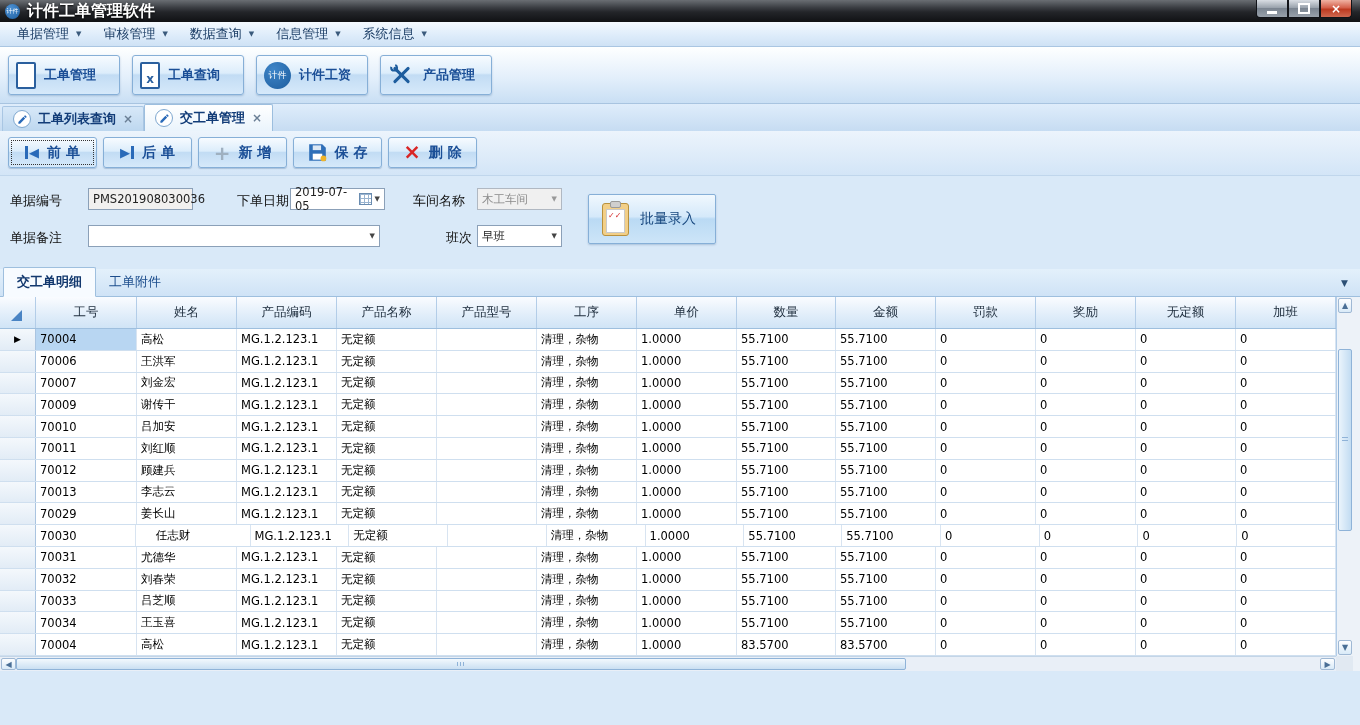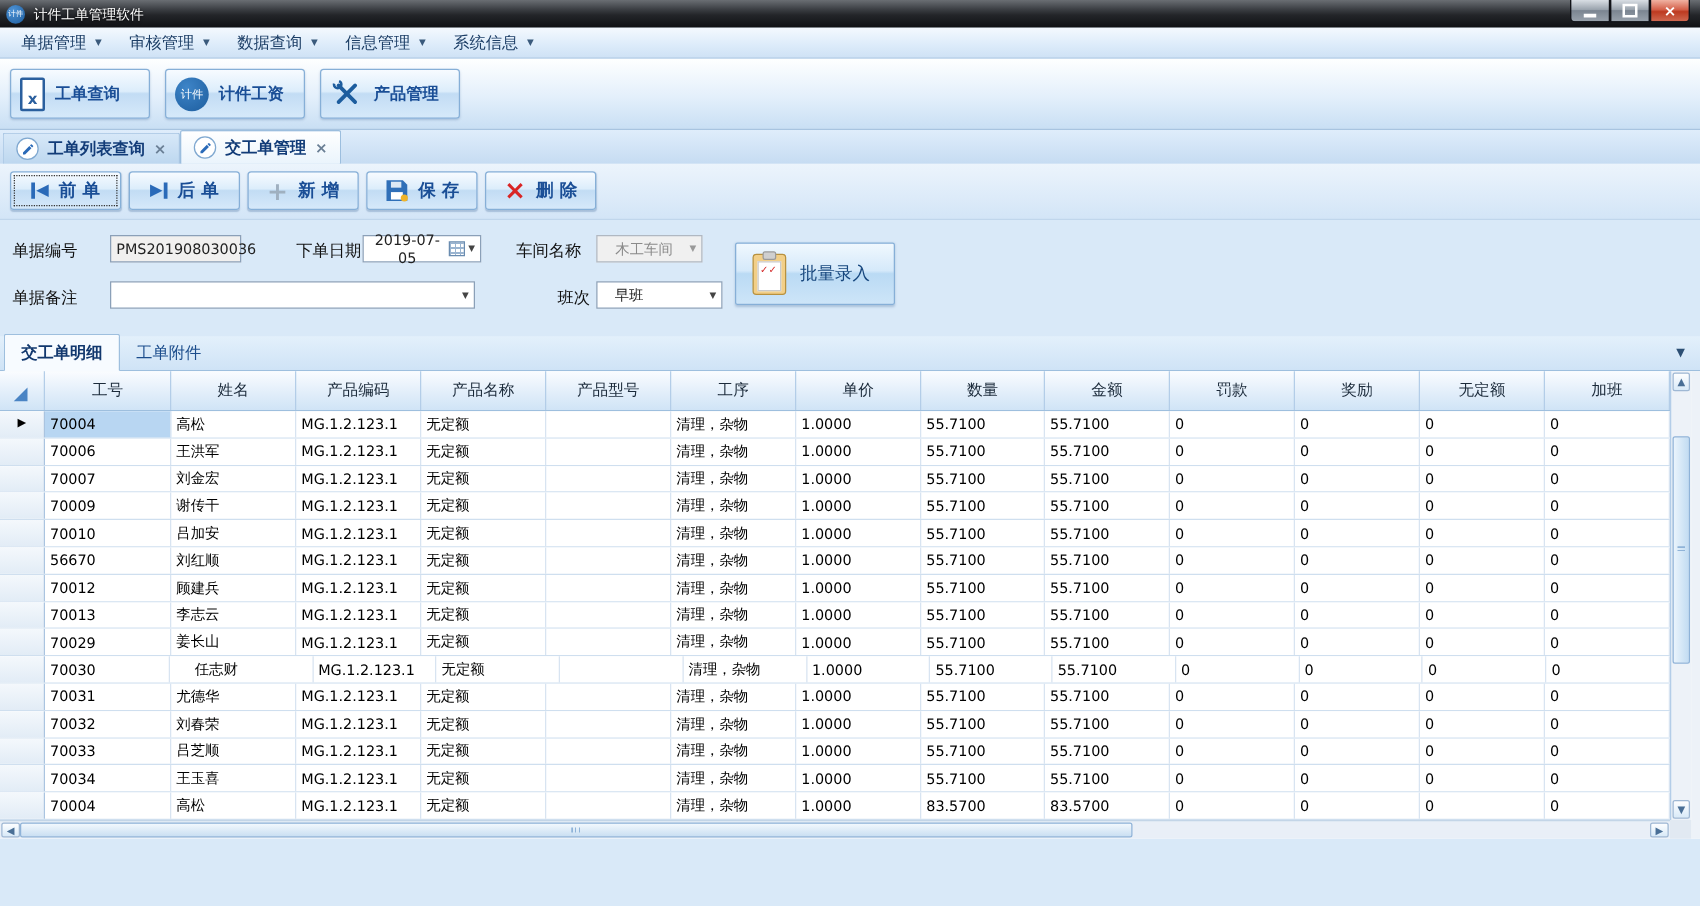--- a/index.html
+++ b/index.html
@@ -2,21 +2,21 @@
 <html><head>
 <meta charset="utf-8">
 <style>
   html,body{margin:0;padding:0;}
   body{width:1360px;height:725px;overflow:hidden;font-family:"DejaVu Sans","Liberation Sans",sans-serif;background:#d9e9f8;}
   .window{position:relative;width:1360px;height:725px;background:#d9e9f8;}
 
   
   .titlebar{height:22px;background:linear-gradient(#6a6e73,#3a3d42 35%,#232529 55%,#101114);display:flex;align-items:center;position:relative;}
   .app-icon{width:15px;height:15px;margin-left:5px;border-radius:50%;background:radial-gradient(circle at 35% 30%,#4e93d6,#1d5d9e);color:#fff;font-size:6px;display:flex;align-items:center;justify-content:center;flex:0 0 auto;}
-  .title-text{color:#fff;font-size:11px;margin-left:7px;text-shadow:0 1px 2px #000;}
+  .title-text{color:#fff;font-size:16px;margin-left:7px;text-shadow:0 1px 2px #000;font-weight:bold;}
   .win-controls{position:absolute;right:8px;top:0;display:flex;}
   .win-btn{width:32px;height:18px;box-sizing:border-box;border:1px solid #111318;border-top:none;background:linear-gradient(#d9dee4,#9aa3ad 45%,#7b8591 50%,#98a1ab);display:flex;align-items:center;justify-content:center;color:#fff;font-size:11px;line-height:1;}
   .win-btn.first{border-radius:0 0 0 4px;}
   .win-btn.close{border-radius:0 0 4px 0;background:linear-gradient(#f0b2a2,#d4604a 45%,#bd3a20 55%,#cf6850);font-weight:bold;font-size:12px;}
   .min-glyph{display:block;width:10px;height:3px;background:#fff;margin-top:7px;}
   .restore-glyph{display:block;width:8px;height:7px;border:2px solid #fff;background:transparent;}
 
   
   .menubar{height:24px;background:linear-gradient(#f4f9fe,#dcebfa 60%,#cfe2f5);border-bottom:1px solid #aac6e2;display:flex;align-items:center;padding-left:6px;}
   .menu-item{display:flex;align-items:center;gap:7px;padding:0 11px;height:100%;color:#1c3e66;font-size:13px;cursor:default;}
@@ -45,21 +45,21 @@
   .icon-prev{color:#2a6ab8;font-size:13px;border-left:3px solid #2a6ab8;padding-left:1px;line-height:1;}
   .icon-next{color:#2a6ab8;font-size:13px;border-right:3px solid #2a6ab8;padding-right:1px;line-height:1;}
   .icon-add{color:#9fb0c0;font-size:20px;font-weight:bold;line-height:0.8;}
   .icon-del{color:#d92525;font-size:21px;font-weight:bold;line-height:0.8;}
 
   
   .formarea{height:93px;position:relative;background:#d9e9f8;font-size:13px;color:#111;}
   .flabel{position:absolute;white-space:nowrap;}
   .tbox{position:absolute;box-sizing:border-box;height:22px;background:#fff;border:1px solid #8ba0b8;font-size:11.5px;display:flex;align-items:center;padding:0 4px;color:#222;}
   .tbox.readonly{background:#f1f0ef;}
-  .tbox .grow{flex:1;text-align:center;}
+  .tbox .grow{flex:1;}
   .dd-arrow{font-size:7px;color:#444;margin-left:3px;}
   .dd-arrow.gray{color:#999;}
   .cal-icon{width:13px;height:12px;box-sizing:border-box;border:1px solid #6a8cb0;background:#fff;background-image:repeating-linear-gradient(to right,#9ab4d0 0 1px,transparent 1px 4px),repeating-linear-gradient(to bottom,#9ab4d0 0 1px,transparent 1px 4px);margin-left:2px;}
   .combo.disabled{background:#f0f0f0;color:#8a8a8a;border-color:#b0b8c2;}
   .batch-btn{position:absolute;left:588px;top:18px;width:128px;height:50px;box-sizing:border-box;border:1px solid #86afd7;border-radius:2px;background:linear-gradient(#f0f8fe,#d5e9fa 45%,#badaf4 50%,#cde5f8);display:flex;align-items:center;gap:11px;padding-left:13px;font-size:14px;color:#17477e;box-shadow:0 1px 2px rgba(60,100,150,.3);}
   .clip-icon{width:25px;height:31px;background:#f2cf88;border:1px solid #b8913e;border-radius:3px;position:relative;flex:0 0 auto;}
   .clip-icon::before{content:"";position:absolute;top:-3px;left:7px;width:9px;height:5px;background:#cfcfcf;border:1px solid #9a9a9a;border-radius:2px;}
   .clip-icon::after{content:"";position:absolute;left:3px;top:5px;width:17px;height:22px;background:#fff;border:1px solid #c9c9c9;}
   .clip-checks{position:absolute;z-index:2;left:5px;top:7px;color:#d42b2b;font-size:8px;line-height:9px;width:16px;}
 
@@ -143,20 +143,24 @@
         <span class="menu-arrow">▼</span>
       </div>
     <div class="menu-item">
         <span>系统信息</span>
         <span class="menu-arrow">▼</span>
       </div>
   </div>
 
   <div class="toolbar">
     <div class="tool-btn">
+      <span class="icon-doc"></span>
+      <span class="tool-label">工单管理</span>
+    </div>
+    <div class="tool-btn">
       <span class="icon-docx">x</span>
       <span class="tool-label">工单查询</span>
     </div>
     <div class="tool-btn">
       <span class="icon-badge">计件</span>
       <span class="tool-label">计件工资</span>
     </div>
     <div class="tool-btn">
       <span style="display:flex;">
           <svg width="27" height="26" viewBox="0 0 24 24">
@@ -241,21 +245,21 @@
       <span class="dd-arrow gray">▼</span>
     </span>
 
     <span class="flabel" style="left:10px;top:53px;">单据备注</span>
     <span class="tbox combo" style="left:88px;top:49px;width:292px;">
       <span class="grow"></span>
       <span class="dd-arrow">▼</span>
     </span>
 
     <span class="flabel" style="left:446px;top:53px;">班次</span>
-    <span class="tbox combo" style="left:477px;top:49px;width:101px;gap:40px;">
+    <span class="tbox combo" style="left:477px;top:49px;width:85px;gap:40px;">
       <span class="grow">早班</span>
       <span class="dd-arrow">▼</span>
     </span>
 
     <div class="batch-btn">
       <span class="clip-icon">
           <span class="clip-checks">✓✓</span>
         </span>
       <span>批量录入</span>
     </div>
@@ -364,21 +368,21 @@
           <div class="gcell" style="width: 100px;">1.0000</div>
           <div class="gcell" style="width: 99px;">55.7100</div>
           <div class="gcell" style="width: 100px;">55.7100</div>
           <div class="gcell" style="width: 100px;">0</div>
           <div class="gcell" style="width: 100px;">0</div>
           <div class="gcell" style="width: 100px;">0</div>
           <div class="gcell" style="width: 100px;">0</div>
         </div>
         <div class="grow-r">
           <div class="gsel"></div>
-          <div class="gcell" style="width: 101px;">56670</div>
+          <div class="gcell" style="width: 101px;">70011</div>
           <div class="gcell" style="width: 100px;">刘红顺</div>
           <div class="gcell" style="width: 100px;">MG.1.2.123.1</div>
           <div class="gcell" style="width: 100px;">无定额</div>
           <div class="gcell" style="width: 100px;"></div>
           <div class="gcell" style="width: 100px;">清理，杂物</div>
           <div class="gcell" style="width: 100px;">1.0000</div>
           <div class="gcell" style="width: 99px;">55.7100</div>
           <div class="gcell" style="width: 100px;">55.7100</div>
           <div class="gcell" style="width: 100px;">0</div>
           <div class="gcell" style="width: 100px;">0</div>

